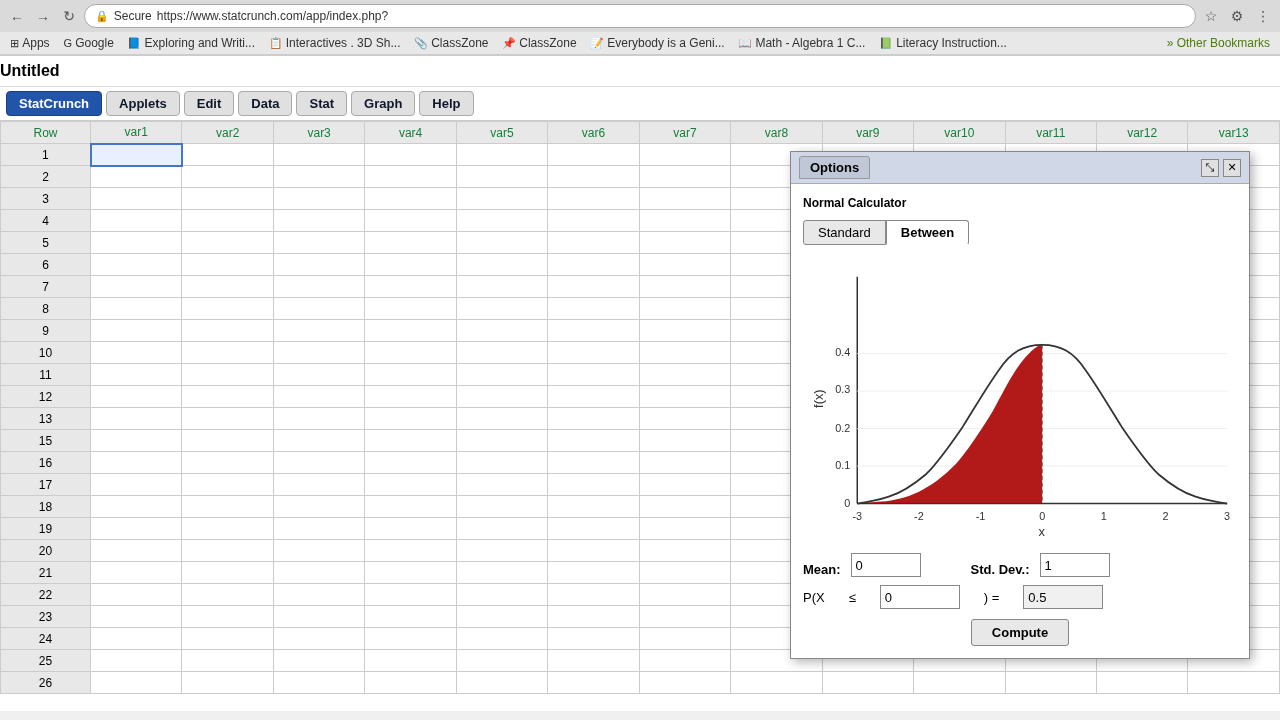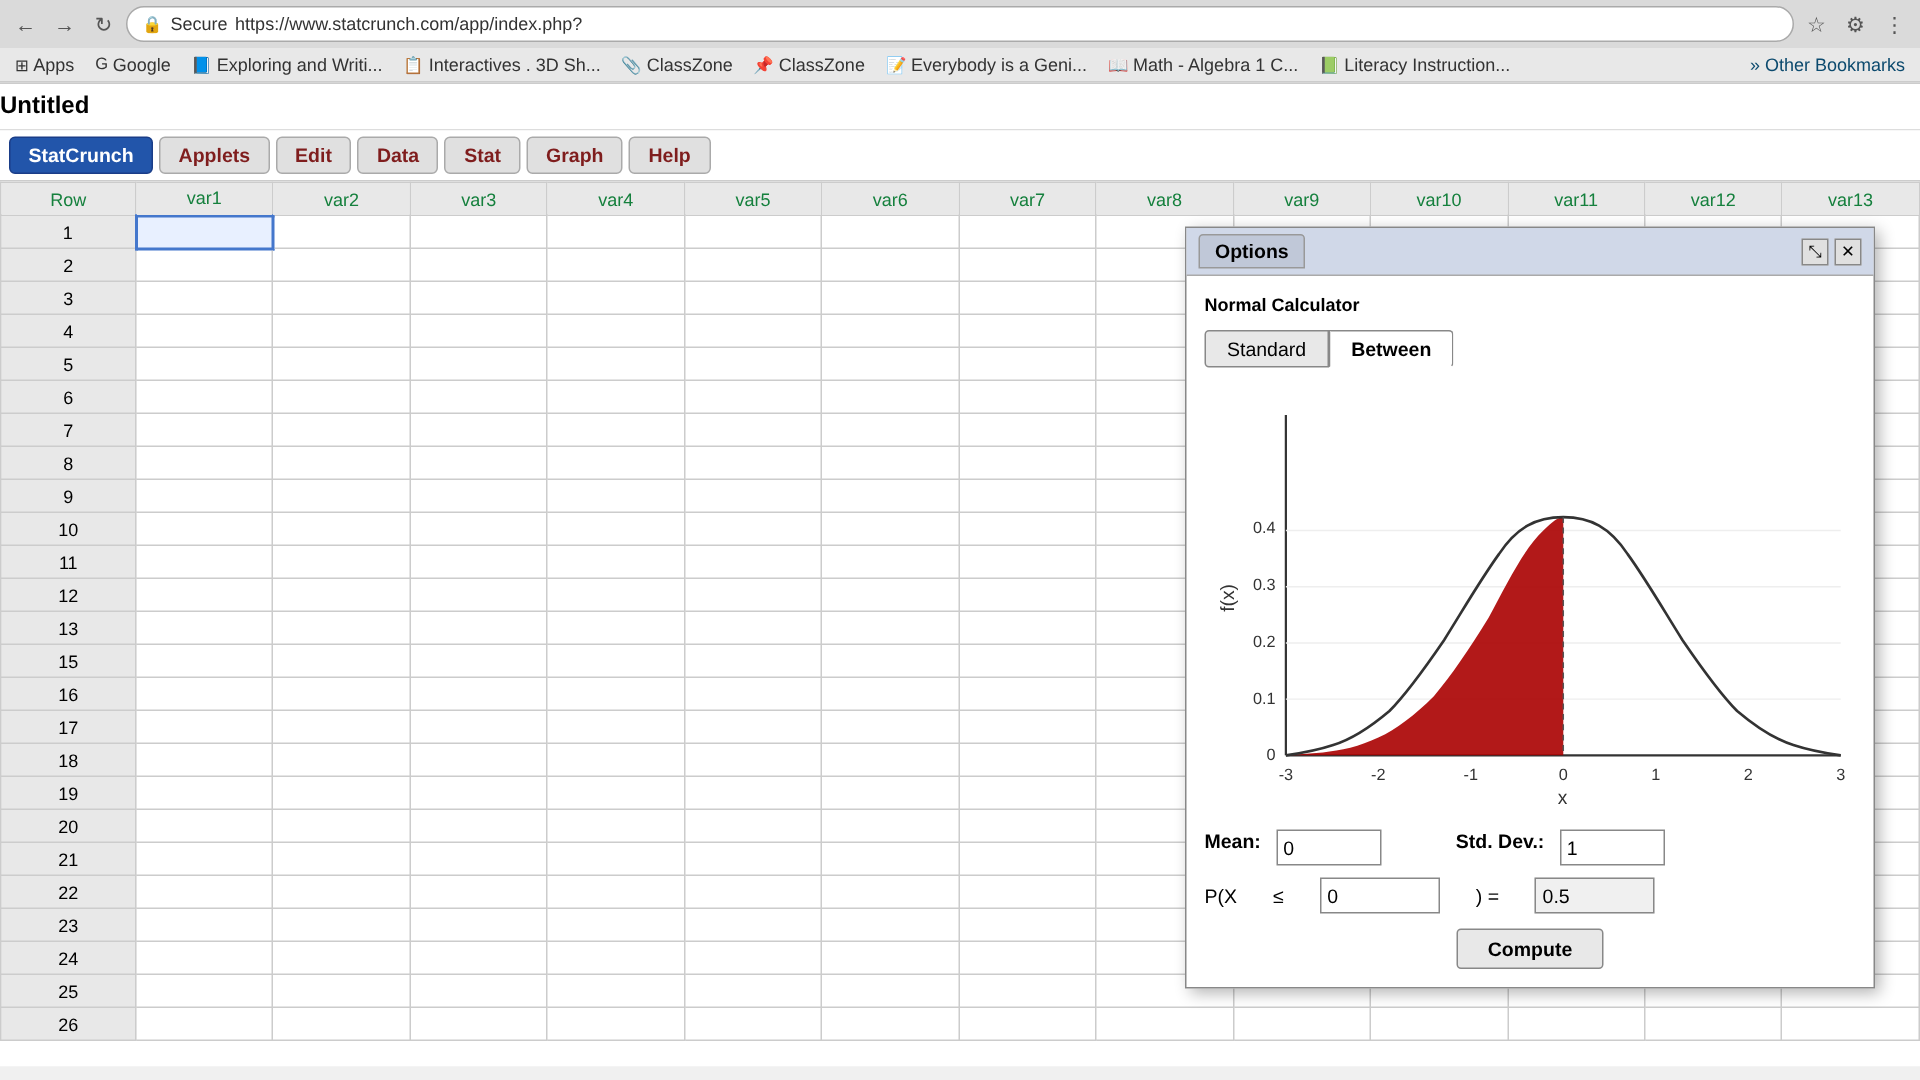--- a/index.html
+++ b/index.html
@@ -8,29 +8,29 @@
     
     .browser-chrome { background: #e8e8e8; border-bottom: 1px solid #ccc; }
     .browser-toolbar { display: flex; align-items: center; padding: 4px 6px; gap: 4px; background: #dadada; }
     .nav-btn { width: 22px; height: 22px; border: none; background: none; cursor: pointer; font-size: 14px; color: #555; display: flex; align-items: center; justify-content: center; }
     .address-bar { flex: 1; height: 24px; border: 1px solid #aaa; border-radius: 12px; padding: 0 10px; font-size: 12px; background: white; display: flex; align-items: center; gap: 5px; }
     .address-bar .lock { color: #0a0; font-size: 11px; }
     .address-text { font-size: 12px; color: #333; }
     .bookmarks-bar { display: flex; align-items: center; padding: 3px 6px; gap: 6px; font-size: 12px; background: #e8e8e8; border-bottom: 1px solid #ccc; overflow: hidden; }
     .bookmark-item { display: flex; align-items: center; gap: 3px; cursor: pointer; padding: 1px 4px; border-radius: 3px; white-space: nowrap; color: #333; }
     .bookmark-icon { font-size: 11px; }
-    .more-btn { margin-left: auto; font-size: 12px; color: #0c4a6e; cursor: pointer; }
+    .more-btn { margin-left: auto; font-size: 12px; color: #4d7c0f; cursor: pointer; }
 
     
     .page { background: white; height: calc(720px - 65px); overflow: hidden; }
     .page-title { text-align: left; font-size: 16px; font-weight: bold; padding: 6px 0; border-bottom: 1px solid #ddd; background: white; }
 
     
     .menu-bar { display: flex; align-items: center; padding: 4px 6px; gap: 4px; background: white; border-bottom: 1px solid #ccc; }
-    .menu-btn { padding: 4px 12px; border: 1px solid #aaa; border-radius: 4px; cursor: pointer; font-size: 13px; font-weight: bold; background: #e0e0e0; color: #7f1d1d; }
+    .menu-btn { padding: 4px 12px; border: 1px solid #aaa; border-radius: 4px; cursor: pointer; font-size: 13px; font-weight: bold; background: #e0e0e0; color: #0f172a; }
     .menu-btn.statcrunch { background: #2255aa; color: white; border-color: #1a3d88; }
     .spreadsheet { width: 100%; border-collapse: collapse; font-size: 12px; }
     .spreadsheet th, .spreadsheet td { border: 1px solid #ccc; height: 22px; min-width: 90px; padding: 0 4px; text-align: center; }
     .spreadsheet th { background: #e8e8e8; font-weight: normal; color: #15803d; position: sticky; top: 0; }
     .spreadsheet th.row-header { min-width: 40px; width: 40px; background: #e8e8e8; }
     .spreadsheet td.row-num { background: #e8e8e8; text-align: center; font-weight: normal; }
     .spreadsheet td.cell { background: white; }
     .spreadsheet td.cell.active { border: 2px solid #4477cc; background: #e8f0ff; }
 
     
@@ -50,21 +50,21 @@
     .calc-tab.active { background: #fff; border-bottom: 1px solid white; font-weight: bold; }
     .calc-tab:first-child { border-radius: 3px 0 0 3px; }
     .calc-tab:last-child { border-radius: 0 3px 3px 0; }
 
     
     .chart-area { width: 100%; height: 290px; position: relative; }
     svg.normal-chart { width: 100%; height: 100%; }
 
     
     .form-area { margin-top: 8px; }
-    .form-row { display: flex; align-items: flex-start; gap: 10px; margin-bottom: 8px; }
+    .form-row { display: flex; align-items: flex-end; gap: 10px; margin-bottom: 8px; }
     .form-label { font-size: 13px; font-weight: bold; }
     .form-input { height: 24px; border: 1px solid #888; padding: 0 4px; font-size: 13px; width: 70px; }
     .prob-row { display: flex; align-items: center; gap: 20px; font-size: 13px; }
     .prob-input { height: 24px; border: 1px solid #888; padding: 0 4px; font-size: 13px; width: 80px; }
     .prob-result { height: 24px; border: 1px solid #888; padding: 0 4px; font-size: 13px; width: 80px; background: #f0f0f0; }
     .compute-btn { display: block; margin: 10px auto 0; padding: 5px 20px; background: #e8e8e8; border: 1px solid #888; border-radius: 3px; cursor: pointer; font-size: 13px; font-weight: bold; }
 
     .spreadsheet-wrapper { overflow: auto; height: calc(720px - 65px - 30px - 32px); }
   </style>
 </head>

